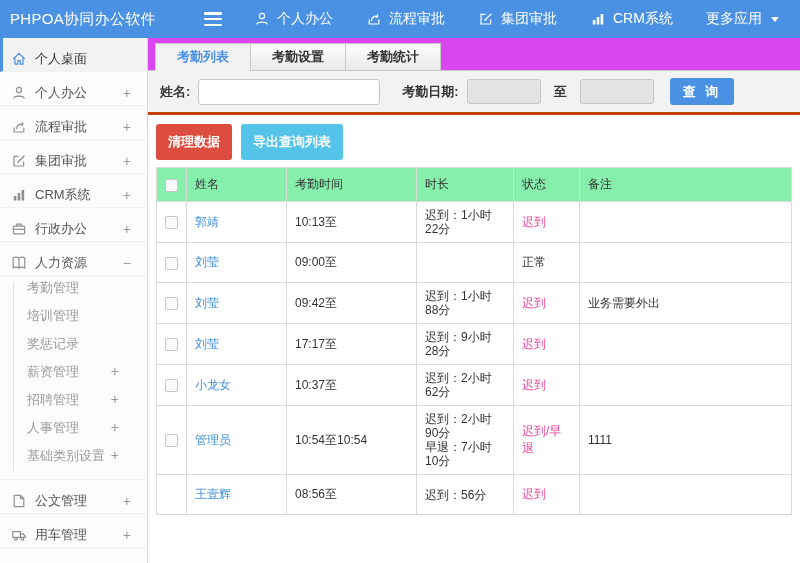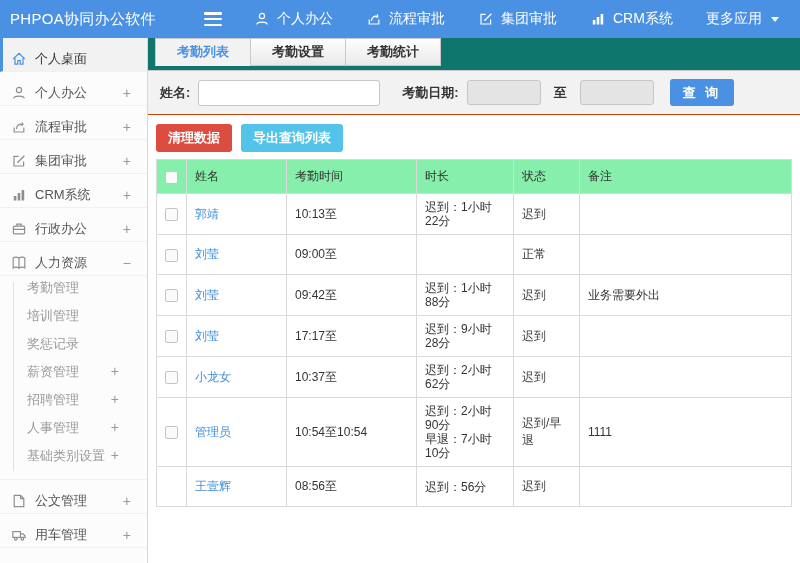--- a/index.html
+++ b/index.html
@@ -28,55 +28,55 @@
   .exp { color:#999; font-size:14px; }
   .side-item.active { background:#f2f2f2; border-left:3px solid #4a91e3; padding-left:8px; color:#333; }
   .side-item.active .icon { color:#4a91e3; }
   .side-sub { position:relative; padding:3px 0 4px; border-bottom:1px solid #f1f1f1; }
   .side-sub:before { content:""; position:absolute; left:13px; top:6px; bottom:8px; width:1px; background:#e2e2e2; }
   .side-sub-item { height:28px; display:flex; align-items:flex-start; padding:0 28px 0 27px;
     color:#9a9a9a; font-size:13px; cursor:pointer; }
 
   
   .main { position:absolute; top:38px; left:148px; right:0; bottom:0; background:#fff; }
-  .tabbar { height:33px; background:#0f766e; border-bottom:1px solid #c9c9c9;
-    display:flex; align-items:flex-start; padding-left:7px; }
+  .tabbar { height:33px; background:#d946ef; border-bottom:1px solid #c9c9c9;
+    display:flex; align-items:flex-end; padding-left:7px; }
   .tab { height:28px; line-height:26px; padding:0 21px; font-size:13px; font-weight:bold;
     color:#333; background:linear-gradient(#fefefe,#e9e9e9); border:1px solid #c9c9c9;
     margin-bottom:-1px; margin-left:-1px; cursor:pointer; white-space:nowrap; }
   .tab:first-child { margin-left:0; }
   .tab.active { background:#f2f2f2; color:#4a91e3; border-bottom:1px solid #f2f2f2; }
 
-  .searchbar { height:44px; background:#f2f2f2; border-bottom:1px solid #c2410c;
+  .searchbar { height:44px; background:#f2f2f2; border-bottom:3px solid #c2410c;
     display:flex; align-items:center; padding-left:12px; font-size:13px; color:#333; }
   .searchbar label { font-weight:bold; margin-right:8px; white-space:nowrap; }
   .input-name { width:182px; height:26px; border:1px solid #c6c6c6; border-radius:3px;
     background:#fff; padding:0 6px; font-size:13px; margin-right:22px; }
   .input-date { width:74px; height:25px; border:1px solid #c6c6c6; border-radius:3px; background:#e4e4e4; }
   .to { margin:0 13px; font-weight:bold; }
   .btn-query { margin-left:16px; height:27px; padding:0 13px; background:#4a91e3; color:#fff;
     border:none; border-radius:3px; font-size:13px; font-weight:bold; letter-spacing:3px; cursor:pointer; }
 
   .toolbar { padding:9px 8px 7px; display:flex; gap:9px; background:#fff; }
-  .toolbar button { color:#fff; border:none; border-radius:3px; height:28px; padding:4px 12px;
+  .toolbar button { color:#fff; border:none; border-radius:3px; height:36px; padding:4px 12px;
     font-size:13px; font-weight:bold; cursor:pointer; }
   .btn-clean { background:#dc4c3f; }
   .btn-export { background:#53c3ea; }
 
   table { border-collapse:collapse; margin:0 8px; width:calc(100% - 16px);
     font-size:12px; table-layout:fixed; }
   th,td { border:1px solid #d9d9d9; padding:6px 8px; text-align:left;
     vertical-align:middle; color:#333; overflow:hidden; }
   th { background:#86efac; height:34px; font-weight:normal; }
   td { height:40px; }
   .cb-cell { text-align:center; padding:6px 4px; }
   input[type="checkbox"] { appearance:none; -webkit-appearance:none; width:13px; height:13px;
     border:1px solid #c5c5c5; border-radius:2px; background:#fafafa; vertical-align:middle; cursor:pointer; }
   a.name { color:#4190d9; text-decoration:none; cursor:pointer; }
-  .status-late { color:#404040; }
+  .status-late { color:#ec4899; }
   .dur div { line-height:14px; }
 </style>
 </head>
 <body>
 
 <div class="top-header">
   <div class="brand">PHPOA协同办公软件</div>
   <div class="hamburger">
       <span></span>
       <span></span>

